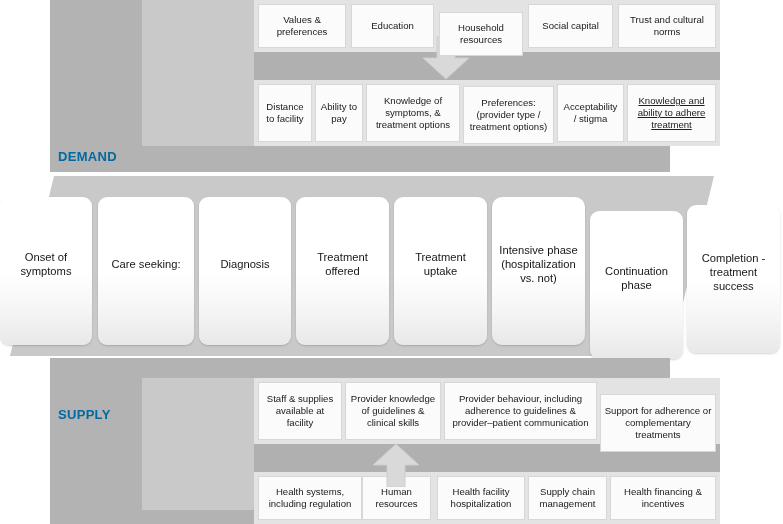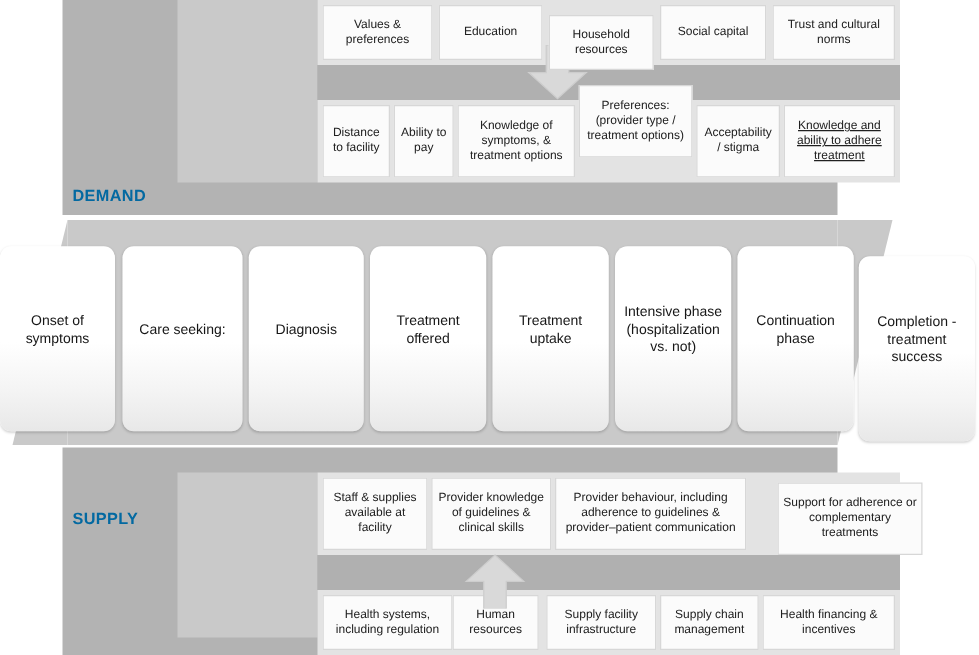--- a/index.html
+++ b/index.html
@@ -170,21 +170,21 @@
   <div id="demand-row2">
       <div class="fbox" style="left: 208px; top: 84px; width: 54px; height: 58px;">
         <span>Distance to facility</span>
       </div>
       <div class="fbox" style="left: 265px; top: 84px; width: 48px; height: 58px;">
         <span>Ability to pay</span>
       </div>
       <div class="fbox" style="left: 316px; top: 84px; width: 94px; height: 58px;">
         <span>Knowledge of symptoms, &amp; treatment options</span>
       </div>
-      <div class="fbox" style="left: 413px; top: 68px; width: 91px; height: 58px;">
+      <div class="fbox" style="left: 413px; top: 86px; width: 91px; height: 58px;">
         <span>Preferences: (provider type / treatment options)</span>
       </div>
       <div class="fbox" style="left: 507px; top: 84px; width: 67px; height: 58px;">
         <span>Acceptability / stigma</span>
       </div>
       <div class="fbox" style="left: 577px; top: 84px; width: 89px; height: 58px; text-decoration: underline;">
         <span>Knowledge and ability to adhere treatment</span>
       </div>
     </div>
 </div>
@@ -205,21 +205,21 @@
     </div>
     <div class="cbox" style="left: 296px; width: 93px; top: 197px;">
       <span class="ctxt">Treatment offered</span>
     </div>
     <div class="cbox" style="left: 394px; width: 93px; top: 197px;">
       <span class="ctxt">Treatment uptake</span>
     </div>
     <div class="cbox" style="left: 492px; width: 93px; top: 197px; border-radius: 10px;">
       <span class="ctxt">Intensive phase (hospitalization vs. not)</span>
     </div>
-    <div class="cbox" style="left: 590px; width: 93px; top: 197px;">
+    <div class="cbox" style="left: 590px; width: 93px; top: 211px;">
       <span class="ctxt">Continuation phase</span>
     </div>
     <div class="cbox" style="left: 687px; width: 93px; top: 205px;">
       <span class="ctxt">Completion - treatment success</span>
     </div>
   </div>
 
 <div class="band" id="supply-panel">
   <div class="abs" id="supply-inner-block"></div>
   <div class="abs" id="supply-row1-bg"></div>
@@ -229,33 +229,33 @@
   <div id="supply-row1">
       <div class="fbox" style="left: 208px; top: 24px; width: 84px; height: 58px;">
         <span>Staff &amp; supplies available at facility</span>
       </div>
       <div class="fbox" style="left: 295px; top: 24px; width: 96px; height: 58px;">
         <span>Provider knowledge of guidelines &amp; clinical skills</span>
       </div>
       <div class="fbox" style="left: 394px; top: 24px; width: 153px; height: 58px;">
         <span>Provider behaviour, including adherence to guidelines &amp; provider–patient communication</span>
       </div>
-      <div class="fbox" style="left: 550px; top: 28px; width: 116px; height: 58px; margin-left: 22px;">
+      <div class="fbox" style="left: 550px; top: 36px; width: 116px; height: 58px;">
         <span>Support for adherence or complementary treatments</span>
       </div>
     </div>
   <div id="supply-row2">
       <div class="fbox" style="left: 208px; top: 118px; width: 104px; height: 44px;">
         <span>Health systems, including regulation</span>
       </div>
       <div class="fbox" style="left: 312px; top: 118px; width: 69px; height: 44px;">
         <span>Human resources</span>
       </div>
       <div class="fbox" style="left: 387px; top: 118px; width: 88px; height: 44px;">
-        <span>Supply facility infrastructure</span>
+        <span>Health facility hospitalization</span>
       </div>
       <div class="fbox" style="left: 478px; top: 118px; width: 79px; height: 44px;">
         <span>Supply chain management</span>
       </div>
       <div class="fbox" style="left: 560px; top: 118px; width: 106px; height: 44px;">
         <span>Health financing &amp; incentives</span>
       </div>
     </div>
 </div>
 <div class="up-arrow">

